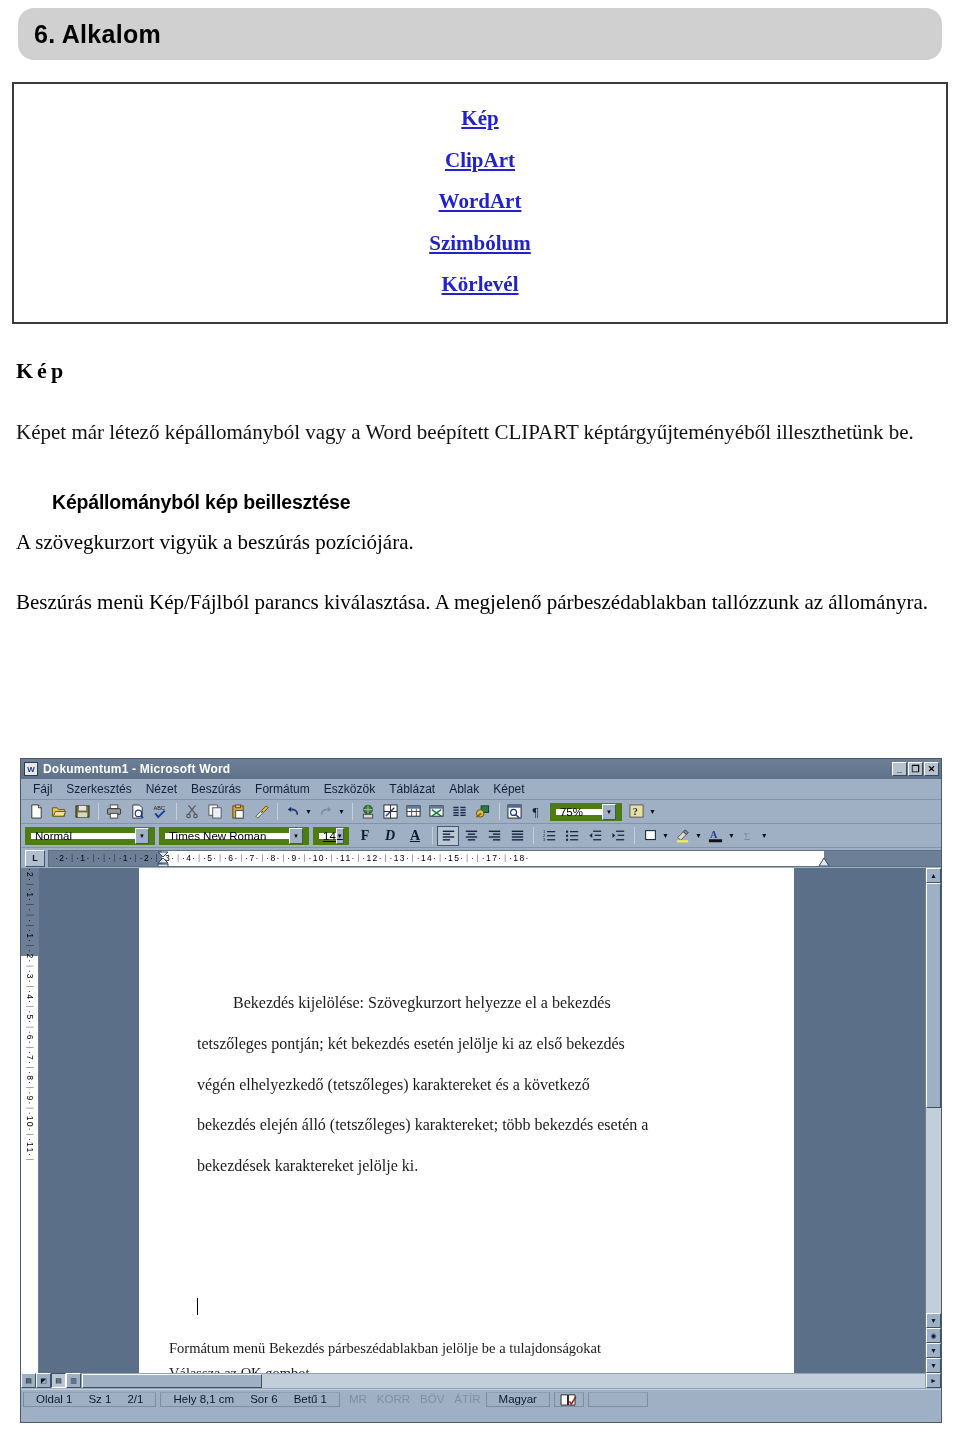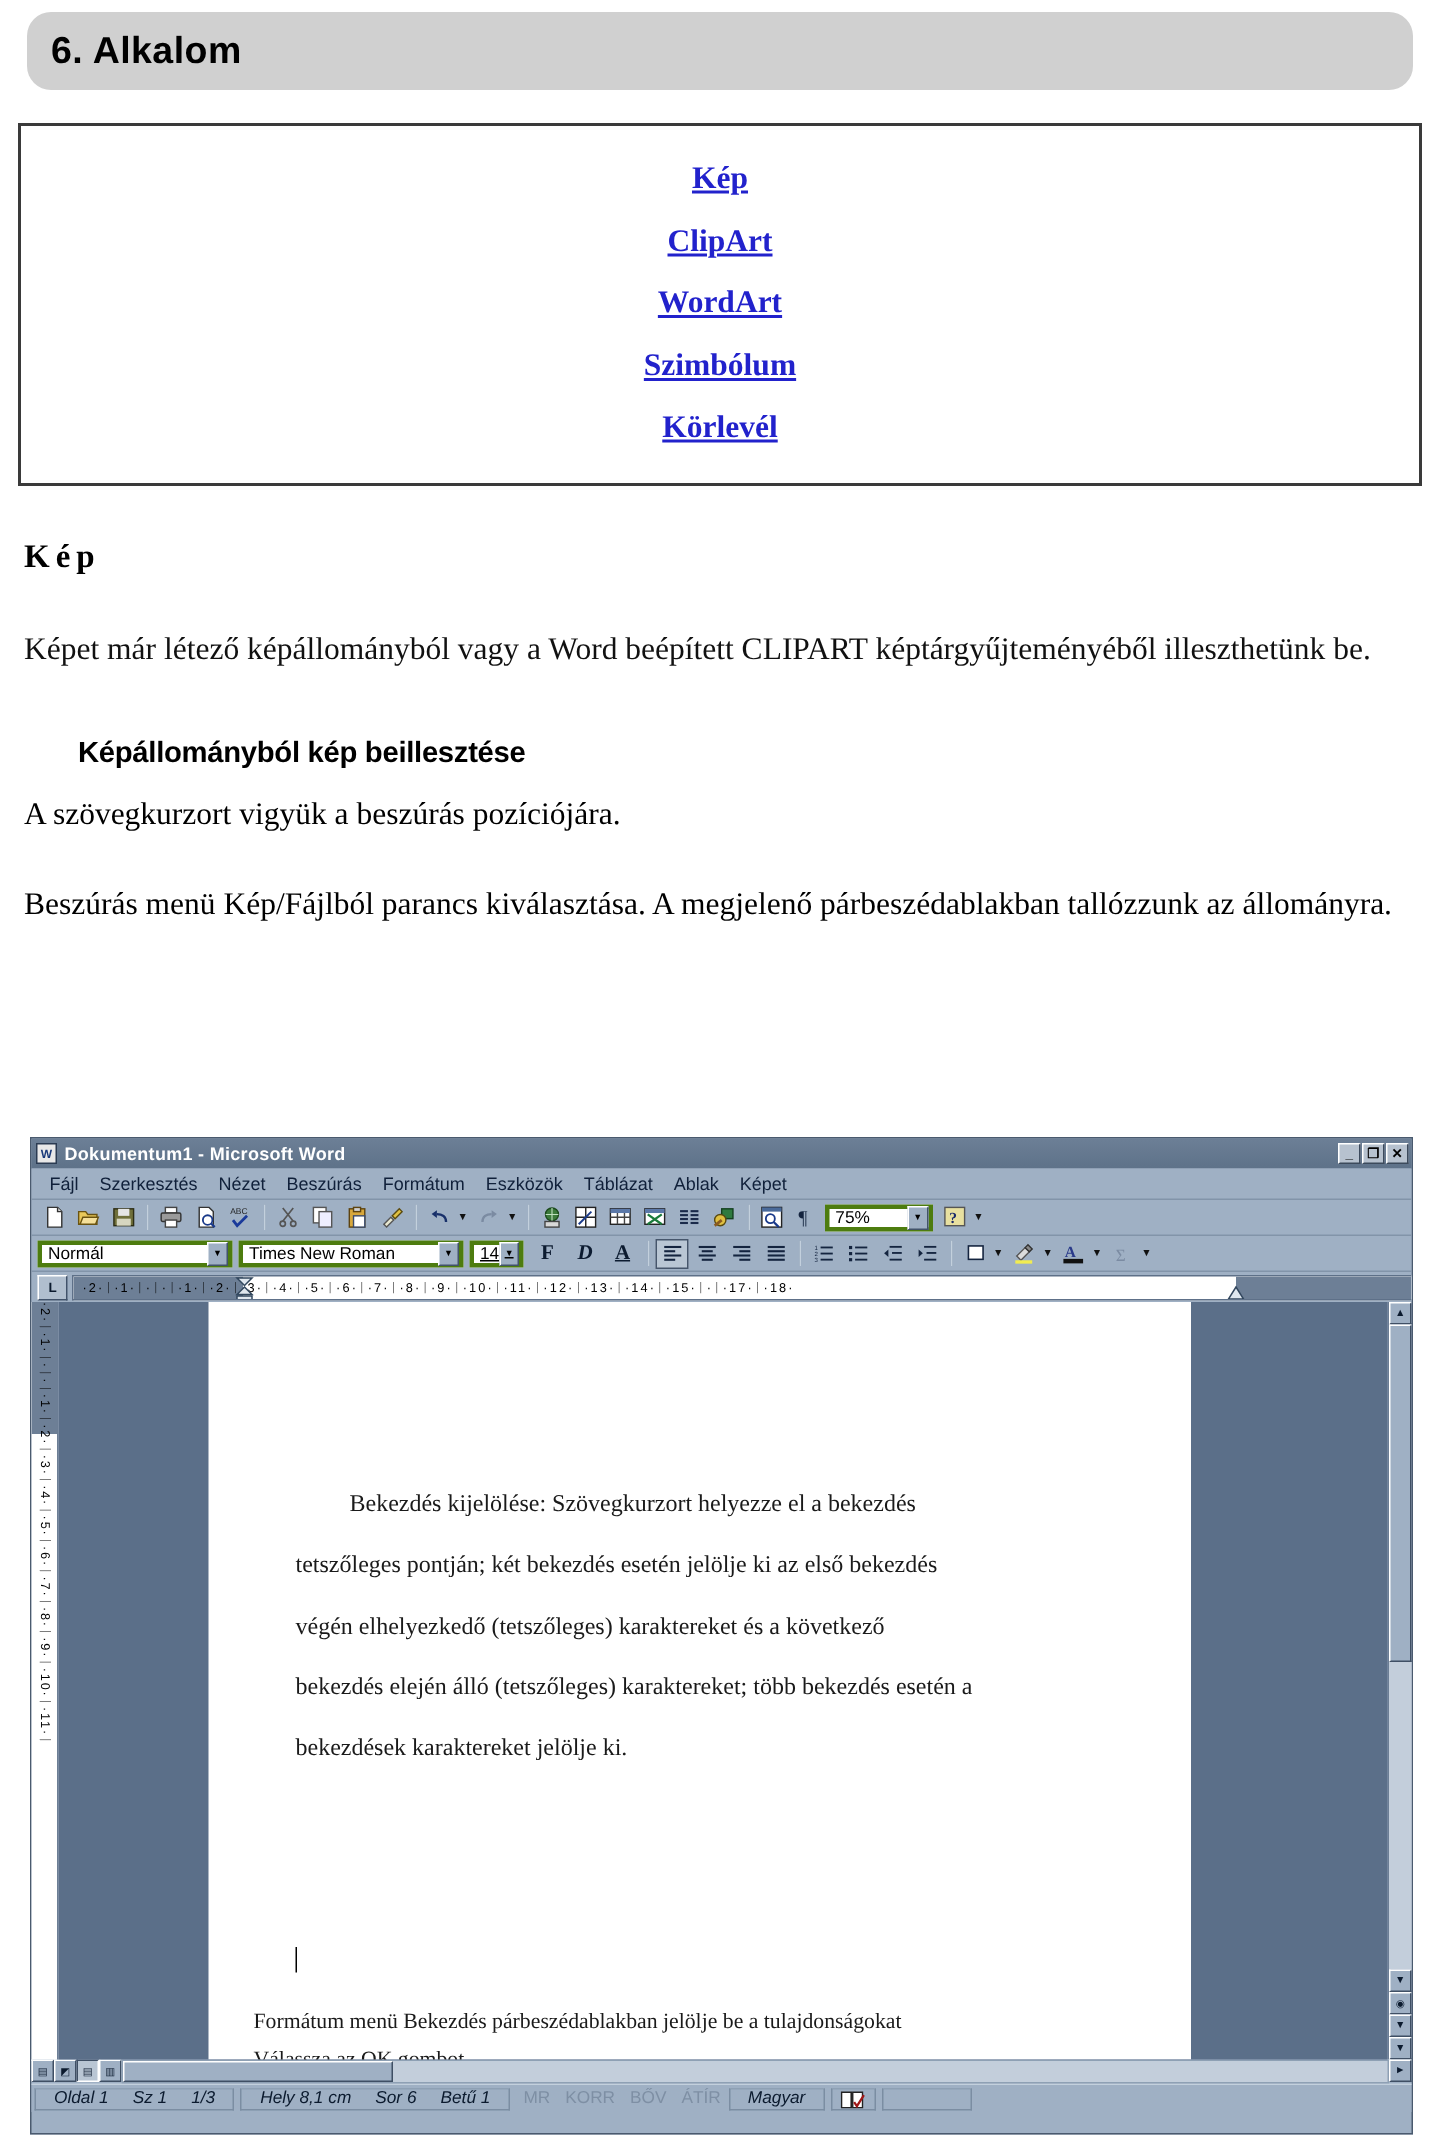--- a/index.html
+++ b/index.html
@@ -141,21 +141,21 @@
     margin-right:1px; flex:0 0 auto;
   }
   .tbtn.active { border:1px solid #46566c; background:#b9c6d4; }
   .sep { width:1px;height:17px;background:#71839a;
          border-right:1px solid #c3d0dd; margin:0 4px; flex:0 0 auto; }
   .caret { font-size:7px; color:#111; margin:0 3px 0 0; }
 
   
   .combo {
     height:18px; background:#fff;
-    border:3px solid #4d7c0f;
+    border:6px solid #4d7c0f;
     display:flex; align-items:center;
     font-size:11.5px; color:#000;
     padding-left:4px; margin-right:4px;
     position:relative; flex:0 0 auto;
   }
   .combo .cbtn {
     width:14px; height:16px;
     margin-left:auto; margin-right:0px;
     background:#9fb0c4; border:1px solid #fff;
     border-right-color:#42536a; border-bottom-color:#42536a;
@@ -271,21 +271,21 @@
     display:flex; align-items:center;
     border-top:1px solid #c3d0dd;
     font-size:11.5px; color:#0b1a2e;
     padding:0 2px;
   }
   .sgrp {
     height:15px; display:flex; align-items:center;
     border:1px solid #7b8da2; border-top-color:#8ea0b4;
     margin-right:4px; padding:0 4px;
   }
-  .sfield { padding:0 8px; white-space:nowrap;font-style:italic; }
+  .sfield { padding:0 8px; white-space:nowrap; }
   .sflag { padding:0 5px; color:#7e8fa4; }
   .bookicon {
     width:20px;height:14px;
     display:flex;align-items:center;justify-content:center;
   }
 </style>
 </head>
 <body>
 
 <div class="banner">
@@ -685,21 +685,21 @@
     <div class="htrack">
       <div class="hthumb"></div>
     </div>
     <div class="sbtn" style="width:15px">►</div>
   </div>
 
   <div class="statusbar">
     <div class="sgrp">
       <span class="sfield">Oldal 1</span>
       <span class="sfield">Sz 1</span>
-      <span class="sfield">1/3</span>
+      <span class="sfield">2/1</span>
     </div>
     <div class="sgrp">
       <span class="sfield">Hely 8,1 cm</span>
       <span class="sfield">Sor 6</span>
       <span class="sfield">Betű 1</span>
     </div>
     <span class="sflag">MR</span>
     <span class="sflag">KORR</span>
     <span class="sflag">BŐV</span>
     <span class="sflag">ÁTÍR</span>

